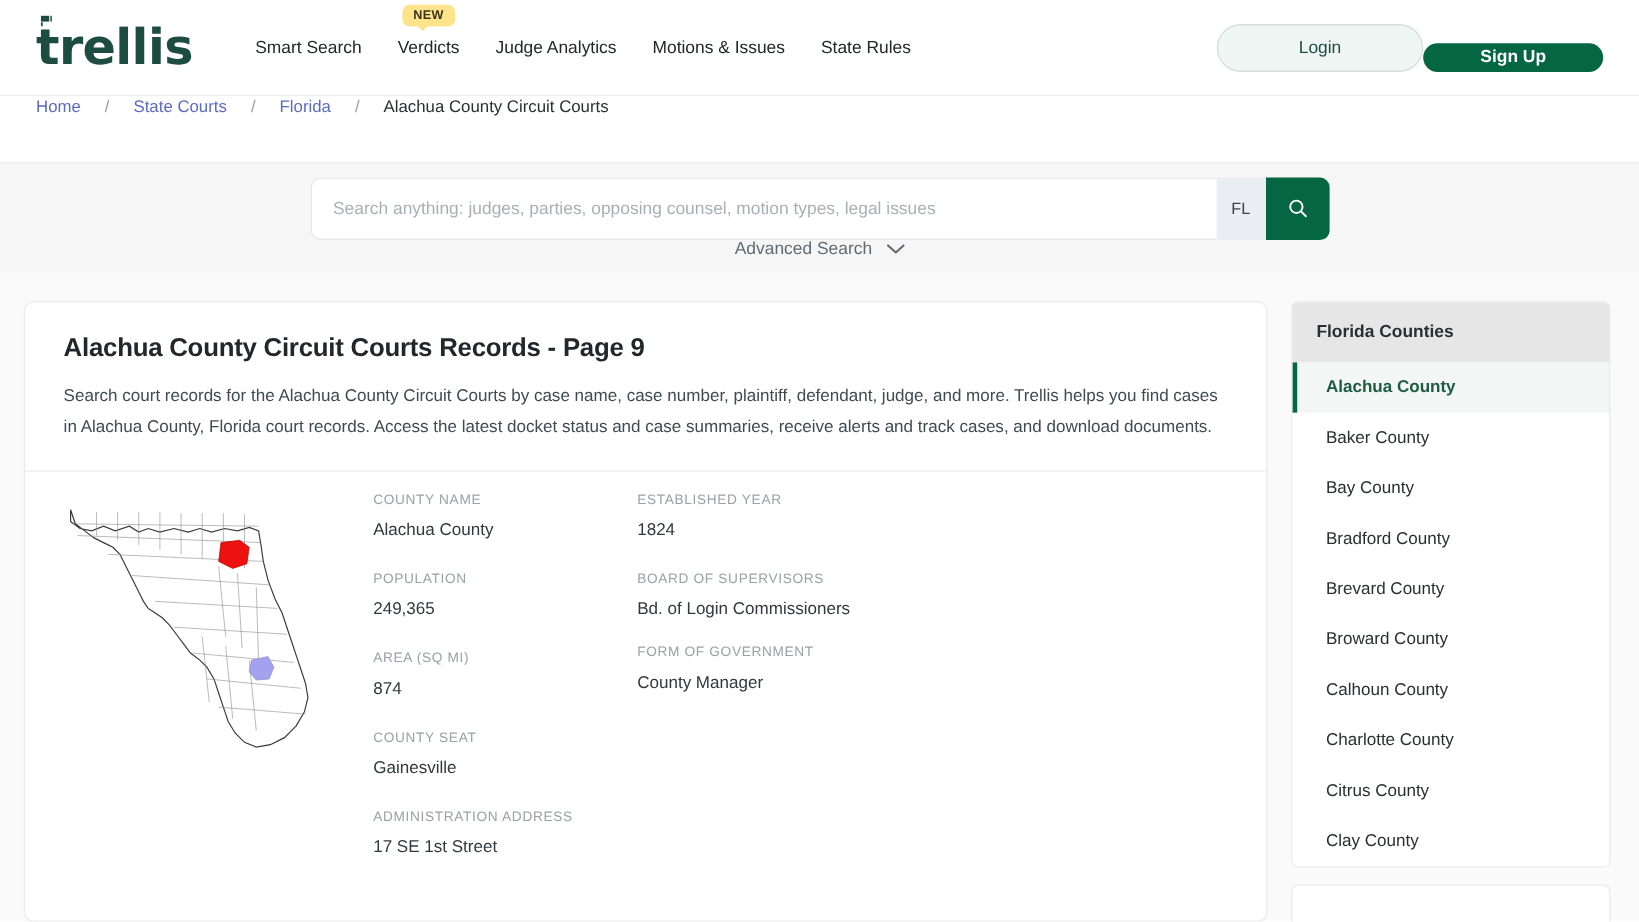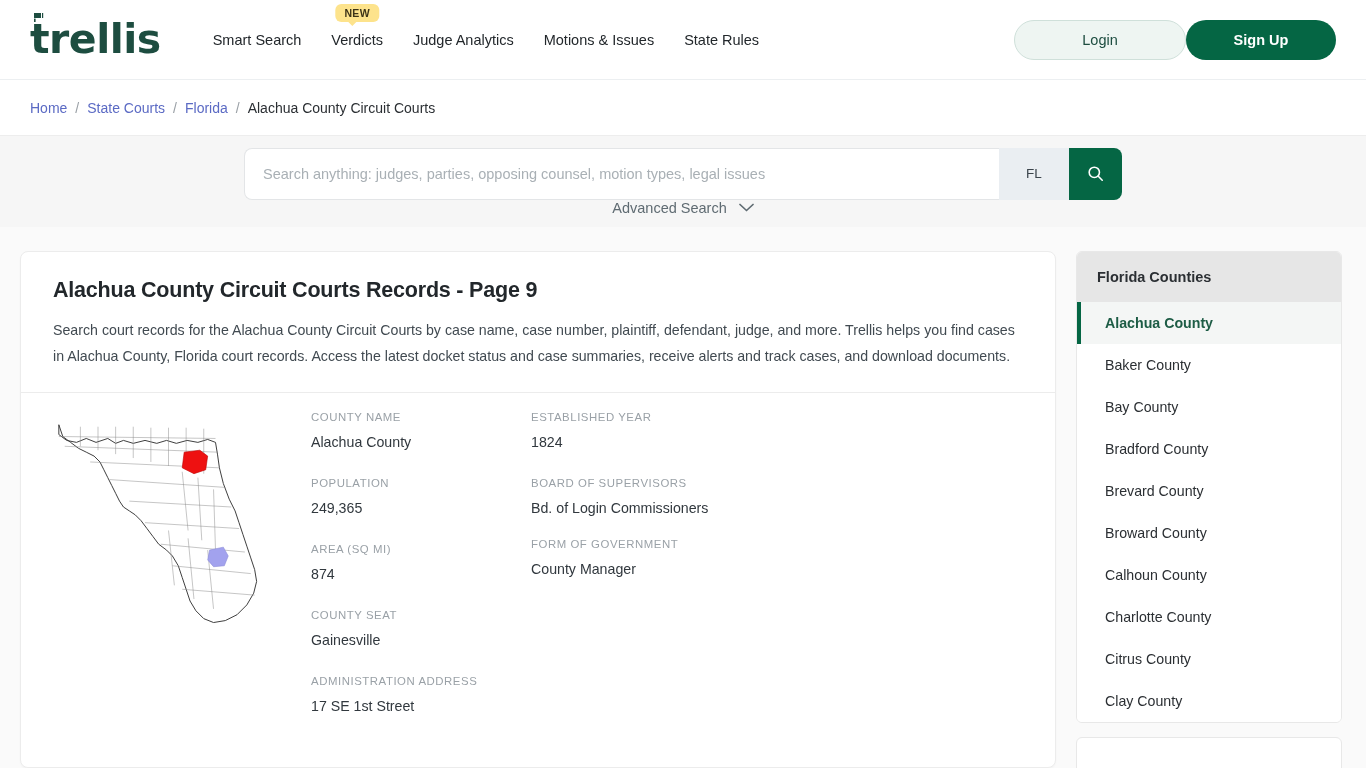--- a/index.html
+++ b/index.html
@@ -90,38 +90,37 @@
     border-radius: 20px;
     border: 1px solid #cfe0da;
     background: #eef5f2;
     color: #1d4d40;
     font-size: 14.5px;
     font-weight: 500;
     cursor: pointer;
     font-family: "Liberation Sans", sans-serif;
   }
   .btn-signup {
-    width: 150px; height: 40px;
+    width: 150px; height: 24px;
     border-radius: 20px;
     border: none;
     background: #056644;
     color: #ffffff;
     font-size: 14.5px;
     font-weight: 700;
     cursor: pointer;
     font-family: "Liberation Sans", sans-serif;
   }
 
   
   .breadcrumb {
     height: 55px;
     display: flex;
-    align-items: center;
     padding: 0 30px;
-    gap: 8px;
+    gap: 20px;
     font-size: 14px;
     background: #ffffff;
   }
   .crumb-link { color: #5b6ac4; text-decoration: none; cursor: pointer; }
   .crumb-sep { color: #9aa0a6; }
   .crumb-current { color: #2b2f33; }
 
   
   .search-band {
     background: #f6f6f6;
@@ -140,21 +139,21 @@
     border-radius: 8px 0 0 8px;
     background: #ffffff;
     padding: 0 18px;
     font-size: 14.5px;
     color: #2b2f33;
     outline: none;
     font-family: "Liberation Sans", sans-serif;
   }
   .search-input::placeholder { color: #a9b0b5; }
   .state-chip {
-    width: 70px; height: 52px;
+    width: 41px; height: 52px;
     background: #eaeef2;
     display: flex; align-items: center; justify-content: center;
     font-size: 13.5px; color: #3b4busy;
     color: #3b444c;
     cursor: pointer;
     user-select: none;
   }
   .search-btn {
     width: 53px; height: 52px;
     background: #056644;

